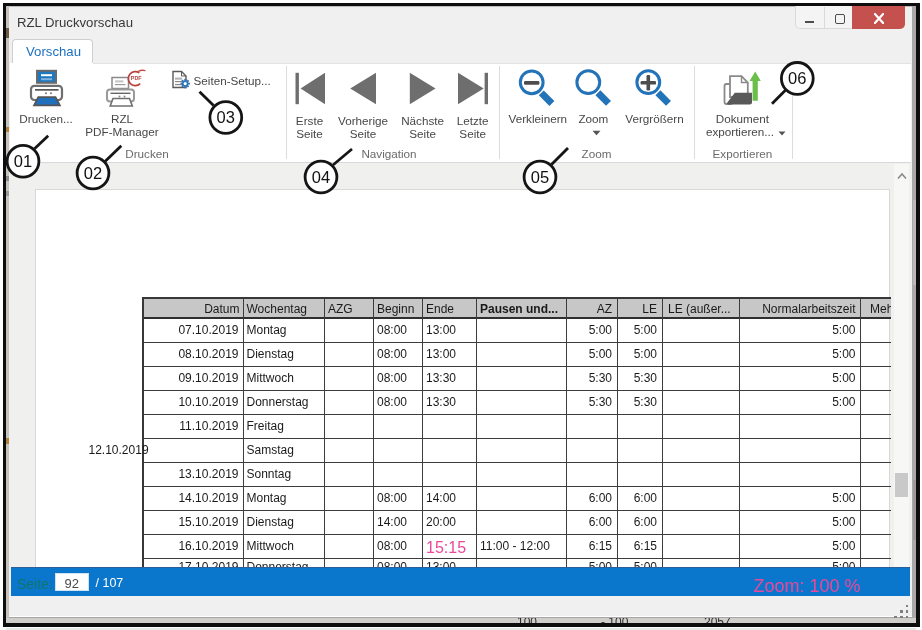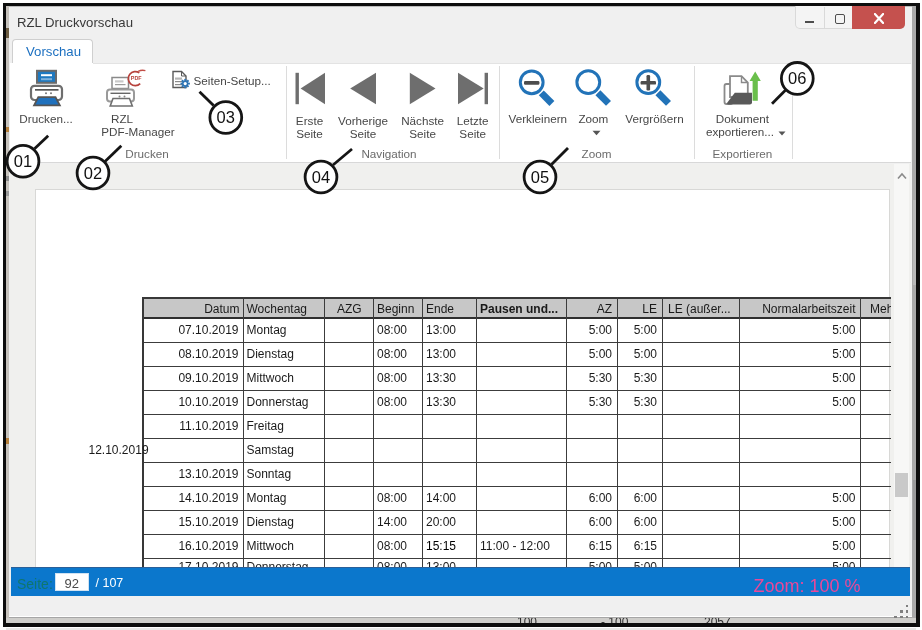--- a/index.html
+++ b/index.html
@@ -42,21 +42,21 @@
 <div class="a" style="left:286px;top:66px;width:1px;height:93px;background:#dcdcdc"></div>
 <div class="a" style="left:499px;top:66px;width:1px;height:93px;background:#dcdcdc"></div>
 <div class="a" style="left:693.5px;top:66px;width:1px;height:93px;background:#dcdcdc"></div>
 <div class="a" style="left:792px;top:66px;width:1px;height:93px;background:#dcdcdc"></div>
 <div class="t" style="left:147px;top:146.5px;transform:translateX(-50%);font-size:11.7px;color:#6b6b6b;">Drucken</div>
 <div class="t" style="left:389px;top:146.5px;transform:translateX(-50%);font-size:11.7px;color:#6b6b6b;">Navigation</div>
 <div class="t" style="left:596.5px;top:146.5px;transform:translateX(-50%);font-size:11.7px;color:#6b6b6b;">Zoom</div>
 <div class="t" style="left:742.4px;top:146.5px;transform:translateX(-50%);font-size:11.7px;color:#6b6b6b;">Exportieren</div>
 <div class="t" style="left:46px;top:111.5px;transform:translateX(-50%);font-size:11.7px;color:#474747;">Drucken...</div>
 <div class="t" style="left:122px;top:111.5px;transform:translateX(-50%);font-size:11.7px;color:#474747;">RZL</div>
-<div class="t" style="left:122px;top:125.3px;transform:translateX(-50%);font-size:11.7px;color:#474747;margin-left:16px;">PDF-Manager</div>
+<div class="t" style="left:122px;top:125.3px;transform:translateX(-50%);font-size:11.7px;color:#474747;">PDF-Manager</div>
 <div class="t" style="left:193.5px;top:73.5px;font-size:11.7px;color:#474747;">Seiten-Setup...</div>
 <div class="t" style="left:309.5px;top:113.5px;transform:translateX(-50%);font-size:11.7px;color:#474747;">Erste</div>
 <div class="t" style="left:309.5px;top:126.8px;transform:translateX(-50%);font-size:11.7px;color:#474747;">Seite</div>
 <div class="t" style="left:363px;top:113.5px;transform:translateX(-50%);font-size:11.7px;color:#474747;">Vorherige</div>
 <div class="t" style="left:363px;top:126.8px;transform:translateX(-50%);font-size:11.7px;color:#474747;">Seite</div>
 <div class="t" style="left:422.6px;top:113.5px;transform:translateX(-50%);font-size:11.7px;color:#474747;">Nächste</div>
 <div class="t" style="left:422.6px;top:126.8px;transform:translateX(-50%);font-size:11.7px;color:#474747;">Seite</div>
 <div class="t" style="left:472.7px;top:113.5px;transform:translateX(-50%);font-size:11.7px;color:#474747;">Letzte</div>
 <div class="t" style="left:472.7px;top:126.8px;transform:translateX(-50%);font-size:11.7px;color:#474747;">Seite</div>
 <div class="t" style="left:537.8px;top:111.5px;transform:translateX(-50%);font-size:11.7px;color:#474747;">Verkleinern</div>
@@ -170,21 +170,21 @@
 <div class="a" style="left:372.5px;top:133.5px;width:1.2px;height:285.0px;background:#3c3c3c;"></div>
 <div class="a" style="left:421.5px;top:133.5px;width:1.2px;height:285.0px;background:#3c3c3c;"></div>
 <div class="a" style="left:476px;top:133.5px;width:1.2px;height:285.0px;background:#3c3c3c;"></div>
 <div class="a" style="left:566px;top:133.5px;width:1.2px;height:285.0px;background:#3c3c3c;"></div>
 <div class="a" style="left:617px;top:133.5px;width:1.2px;height:285.0px;background:#3c3c3c;"></div>
 <div class="a" style="left:662px;top:133.5px;width:1.2px;height:285.0px;background:#3c3c3c;"></div>
 <div class="a" style="left:738.5px;top:133.5px;width:1.2px;height:285.0px;background:#3c3c3c;"></div>
 <div class="a" style="left:860px;top:133.5px;width:1.2px;height:285.0px;background:#3c3c3c;"></div>
 <div class="t" style="left:89.5px;top:138.0px;width:150px;text-align:right;font-size:12px;color:#1a1a1a;">Datum</div>
 <div class="t" style="left:246.5px;top:138.0px;font-size:12px;color:#1a1a1a;">Wochentag</div>
-<div class="t" style="left:328px;top:138.0px;font-size:12px;color:#1a1a1a;margin-left:9px;">AZG</div>
+<div class="t" style="left:328px;top:138.0px;font-size:12px;color:#1a1a1a;">AZG</div>
 <div class="t" style="left:377px;top:138.0px;font-size:12px;color:#1a1a1a;">Beginn</div>
 <div class="t" style="left:426px;top:138.0px;font-size:12px;color:#1a1a1a;">Ende</div>
 <div class="t" style="left:480px;top:138.0px;font-size:12px;color:#1a1a1a;font-weight:bold;">Pausen und...</div>
 <div class="t" style="left:462px;top:138.0px;width:150px;text-align:right;font-size:12px;color:#1a1a1a;">AZ</div>
 <div class="t" style="left:507px;top:138.0px;width:150px;text-align:right;font-size:12px;color:#1a1a1a;">LE</div>
 <div class="t" style="left:668px;top:138.0px;font-size:12px;color:#1a1a1a;">LE (außer...</div>
 <div class="t" style="left:705.5px;top:138.0px;width:150px;text-align:right;font-size:12px;color:#1a1a1a;">Normalarbeitszeit</div>
 <div class="t" style="left:870px;top:138.0px;font-size:12px;color:#1a1a1a;">Mehrarbeit</div>
 <div class="t" style="left:88.5px;top:159.7px;width:150px;text-align:right;font-size:12px;color:#1a1a1a;">07.10.2019</div>
 <div class="t" style="left:246.5px;top:159.7px;font-size:12px;color:#1a1a1a;">Montag</div>
@@ -230,21 +230,21 @@
 <div class="t" style="left:88.5px;top:351.7px;width:150px;text-align:right;font-size:12px;color:#1a1a1a;">15.10.2019</div>
 <div class="t" style="left:246.5px;top:351.7px;font-size:12px;color:#1a1a1a;">Dienstag</div>
 <div class="t" style="left:377px;top:351.7px;font-size:12px;color:#1a1a1a;">14:00</div>
 <div class="t" style="left:426px;top:351.7px;font-size:12px;color:#1a1a1a;">20:00</div>
 <div class="t" style="left:462px;top:351.7px;width:150px;text-align:right;font-size:12px;color:#1a1a1a;">6:00</div>
 <div class="t" style="left:507px;top:351.7px;width:150px;text-align:right;font-size:12px;color:#1a1a1a;">6:00</div>
 <div class="t" style="left:705.5px;top:351.7px;width:150px;text-align:right;font-size:12px;color:#1a1a1a;">5:00</div>
 <div class="t" style="left:88.5px;top:375.7px;width:150px;text-align:right;font-size:12px;color:#1a1a1a;">16.10.2019</div>
 <div class="t" style="left:246.5px;top:375.7px;font-size:12px;color:#1a1a1a;">Mittwoch</div>
 <div class="t" style="left:377px;top:375.7px;font-size:12px;color:#1a1a1a;">08:00</div>
-<div class="t" style="left:426px;top:375.7px;font-size:12px;color:#000000;">15:15</div>
+<div class="t" style="left:426px;top:375.7px;font-size:16px;color:#ec4899;">15:15</div>
 <div class="t" style="left:480px;top:375.7px;font-size:12px;color:#1a1a1a;">11:00 - 12:00</div>
 <div class="t" style="left:462px;top:375.7px;width:150px;text-align:right;font-size:12px;color:#1a1a1a;">6:15</div>
 <div class="t" style="left:507px;top:375.7px;width:150px;text-align:right;font-size:12px;color:#1a1a1a;">6:15</div>
 <div class="t" style="left:705.5px;top:375.7px;width:150px;text-align:right;font-size:12px;color:#1a1a1a;">5:00</div>
 <div class="t" style="left:88.5px;top:396.3px;width:150px;text-align:right;font-size:12px;color:#1a1a1a;">17.10.2019</div>
 <div class="t" style="left:246.5px;top:396.3px;font-size:12px;color:#1a1a1a;">Donnerstag</div>
 <div class="t" style="left:377px;top:396.3px;font-size:12px;color:#1a1a1a;">08:00</div>
 <div class="t" style="left:426px;top:396.3px;font-size:12px;color:#1a1a1a;">13:00</div>
 <div class="t" style="left:462px;top:396.3px;width:150px;text-align:right;font-size:12px;color:#1a1a1a;">5:00</div>
 <div class="t" style="left:507px;top:396.3px;width:150px;text-align:right;font-size:12px;color:#1a1a1a;">5:00</div>

